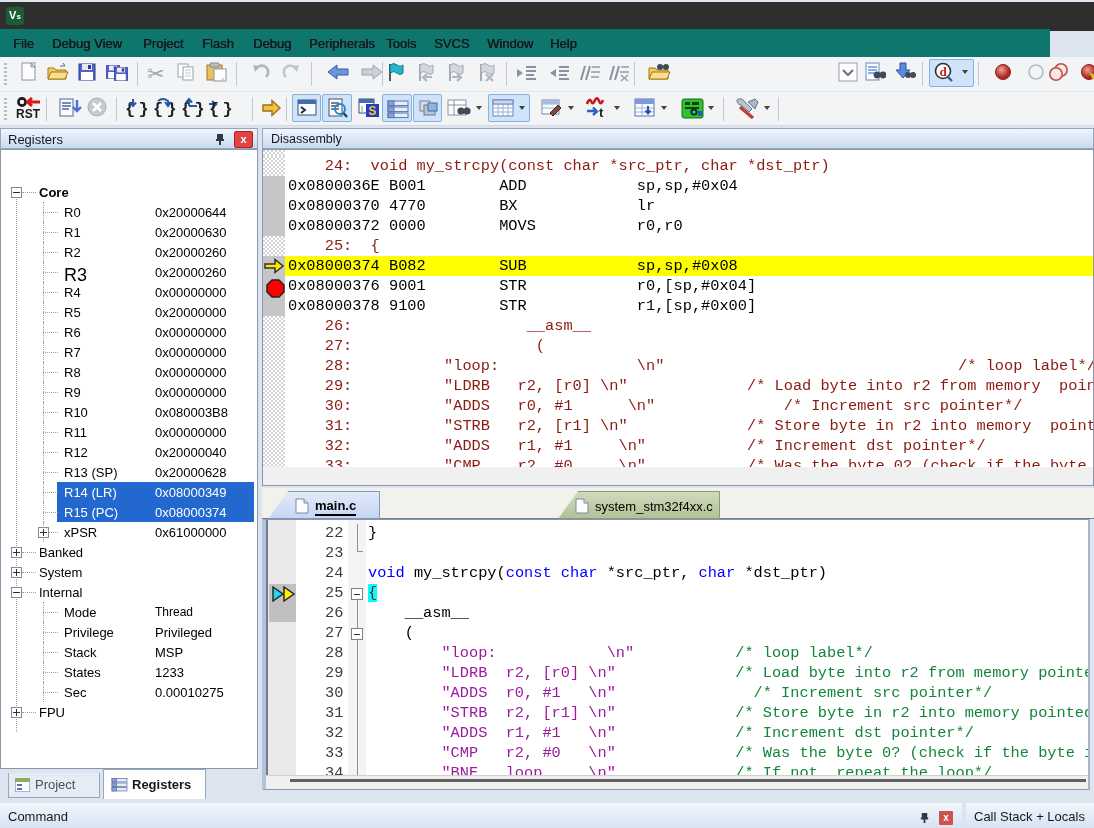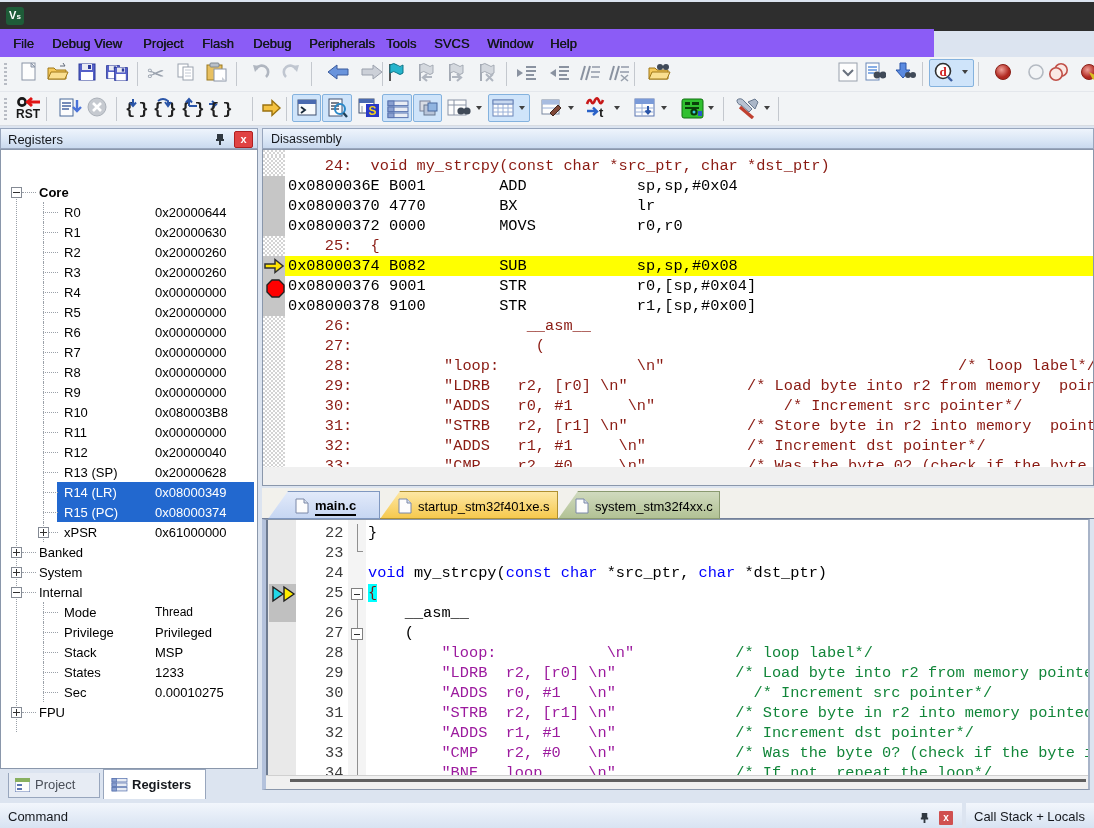--- a/index.html
+++ b/index.html
@@ -13,21 +13,21 @@
 .ttl{font-size:13px;color:#15181d}
 .grad{background:linear-gradient(#eef4fc,#dbe7f6 55%,#c9d9ee)}
 .sep1{position:absolute;top:5px;width:1px;height:24px;background:#c4c8ce}
 .hl{position:absolute;top:2px;width:28px;height:28px;background:#cfe4fa;border:1px solid #84b2de;border-radius:2px}
 .caret{position:absolute;width:0;height:0;border-left:3.5px solid transparent;border-right:3.5px solid transparent;border-top:4px solid #404040}
 </style></head>
 <body>
 <div class="abs" style="left:0;top:2px;width:1094px;height:29px;background:#2e2e2e">
   <div class="abs" style="left:6px;top:5px;width:18px;height:18px;background:#1e5c38;border-radius:3px;color:#fff;font-size:11px;font-weight:bold;text-align:center;line-height:17px">V<span style="font-size:8px">s</span></div>
 </div>
-<div class="abs" style="left:0;top:29px;width:934px;height:28px;background:#8b5cf6">
+<div class="abs" style="left:0;top:29px;width:1050px;height:28px;background:#0f766e">
 <span class="abs ttl" style="left:13px;top:7px;text-shadow:0.4px 0 0 #15181d">File</span>
 <span class="abs ttl" style="left:52px;top:7px;text-shadow:0.4px 0 0 #15181d">Debug</span>
 <span class="abs ttl" style="left:94px;top:7px;text-shadow:0.4px 0 0 #15181d">View</span>
 <span class="abs ttl" style="left:143px;top:7px;text-shadow:0.4px 0 0 #15181d">Project</span>
 <span class="abs ttl" style="left:202px;top:7px;text-shadow:0.4px 0 0 #15181d">Flash</span>
 <span class="abs ttl" style="left:253px;top:7px;text-shadow:0.4px 0 0 #15181d">Debug</span>
 <span class="abs ttl" style="left:309px;top:7px;text-shadow:0.4px 0 0 #15181d">Peripherals</span>
 <span class="abs ttl" style="left:386px;top:7px;text-shadow:0.4px 0 0 #15181d">Tools</span>
 <span class="abs ttl" style="left:434px;top:7px;text-shadow:0.4px 0 0 #15181d">SVCS</span>
 <span class="abs ttl" style="left:487px;top:7px;text-shadow:0.4px 0 0 #15181d">Window</span>
@@ -398,21 +398,21 @@
 <div class="abs" style="left:43px;top:104px;width:15px;height:1px;border-top:1px dotted #9aa0a8"></div>
 <div class="abs" style="left:43px;top:94px;width:1px;height:20px;border-left:1px dotted #9aa0a8"></div>
 <span class="abs" style="left:64px;top:97px;font-size:13px;font-weight:normal;color:#000">R1</span>
 <span class="abs" style="left:155px;top:97px;font-size:13px;color:#000">0x20000630</span>
 <div class="abs" style="left:43px;top:124px;width:15px;height:1px;border-top:1px dotted #9aa0a8"></div>
 <div class="abs" style="left:43px;top:114px;width:1px;height:20px;border-left:1px dotted #9aa0a8"></div>
 <span class="abs" style="left:64px;top:117px;font-size:13px;font-weight:normal;color:#000">R2</span>
 <span class="abs" style="left:155px;top:117px;font-size:13px;color:#000">0x20000260</span>
 <div class="abs" style="left:43px;top:144px;width:15px;height:1px;border-top:1px dotted #9aa0a8"></div>
 <div class="abs" style="left:43px;top:134px;width:1px;height:20px;border-left:1px dotted #9aa0a8"></div>
-<span class="abs" style="left:64px;top:137px;font-size:13px;font-weight:normal;color:#000">R3</span>
+<span class="abs" style="left:64px;top:137px;font-size:18px;font-weight:normal;color:#000">R3</span>
 <span class="abs" style="left:155px;top:137px;font-size:13px;color:#000">0x20000260</span>
 <div class="abs" style="left:43px;top:164px;width:15px;height:1px;border-top:1px dotted #9aa0a8"></div>
 <div class="abs" style="left:43px;top:154px;width:1px;height:20px;border-left:1px dotted #9aa0a8"></div>
 <span class="abs" style="left:64px;top:157px;font-size:13px;font-weight:normal;color:#000">R4</span>
 <span class="abs" style="left:155px;top:157px;font-size:13px;color:#000">0x00000000</span>
 <div class="abs" style="left:43px;top:184px;width:15px;height:1px;border-top:1px dotted #9aa0a8"></div>
 <div class="abs" style="left:43px;top:174px;width:1px;height:20px;border-left:1px dotted #9aa0a8"></div>
 <span class="abs" style="left:64px;top:177px;font-size:13px;font-weight:normal;color:#000">R5</span>
 <span class="abs" style="left:155px;top:177px;font-size:13px;color:#000">0x20000000</span>
 <div class="abs" style="left:43px;top:204px;width:15px;height:1px;border-top:1px dotted #9aa0a8"></div>
@@ -578,27 +578,20 @@
   </div>
 <div class="abs" style="left:262px;top:488px;width:832px;height:31px;background:#f2f1ec;border-bottom:1px solid #74819a">
 <div class="abs" style="left:268px-262px"></div>
 <div class="abs" style="left:6px;top:3px;width:112px;height:28px;background:linear-gradient(#e2eafa,#c6d6f2);border:1px solid #8098c0;clip-path:polygon(20px 0, 100% 0, 100% 100%, 0 100%)">
       <svg class="abs" style="left:26px;top:6px" width="14" height="16" viewBox="0 0 14 16">
         <path d="M1 1 L9 1 L13 5 L13 15 L1 15 Z" fill="#fdfdfd" stroke="#7a88a8"></path>
         <path d="M9 1 L9 5 L13 5" fill="#d8e0ec" stroke="#7a88a8"></path>
       </svg>
       <span class="abs" style="left:46px;top:6px;font-size:13px;font-weight:bold;color:#000;border-bottom:2px solid #000;padding-bottom:1px">main.c</span>
     </div>
-<div class="abs" style="left:118px;top:3px;width:178px;height:28px;background:linear-gradient(#fde7a4,#f6c94e);border:1px solid #b09030;clip-path:polygon(20px 0, 100% 0, 100% 100%, 0 100%)">
-      <svg class="abs" style="left:17px;top:6px" width="14" height="16" viewBox="0 0 14 16">
-        <path d="M1 1 L9 1 L13 5 L13 15 L1 15 Z" fill="#fdfdfd" stroke="#7a88a8"></path>
-        <path d="M9 1 L9 5 L13 5" fill="#d8e0ec" stroke="#7a88a8"></path>
-      </svg>
-      <span class="abs" style="left:37px;top:7px;font-size:13px;color:#000">startup_stm32f401xe.s</span>
-    </div>
 <div class="abs" style="left:296px;top:3px;width:162px;height:28px;background:linear-gradient(#d0dabe,#b2c295);border:1px solid #8a9a70;clip-path:polygon(20px 0, 100% 0, 100% 100%, 0 100%)">
       <svg class="abs" style="left:16px;top:6px" width="14" height="16" viewBox="0 0 14 16">
         <path d="M1 1 L9 1 L13 5 L13 15 L1 15 Z" fill="#fdfdfd" stroke="#7a88a8"></path>
         <path d="M9 1 L9 5 L13 5" fill="#d8e0ec" stroke="#7a88a8"></path>
       </svg>
       <span class="abs" style="left:36px;top:7px;font-size:13px;color:#000">system_stm32f4xx.c</span>
     </div>
 </div>
 <div class="abs" style="left:262px;top:519px;width:828px;height:271px;background:#fff;border:1px solid #8a97ab;border-right:2px solid #a8b4c8;border-left:4px solid #b4c2dc;overflow:hidden">
 <div class="abs" style="left:0;top:0;width:2px;height:269px;background:#6e7b90"></div>

